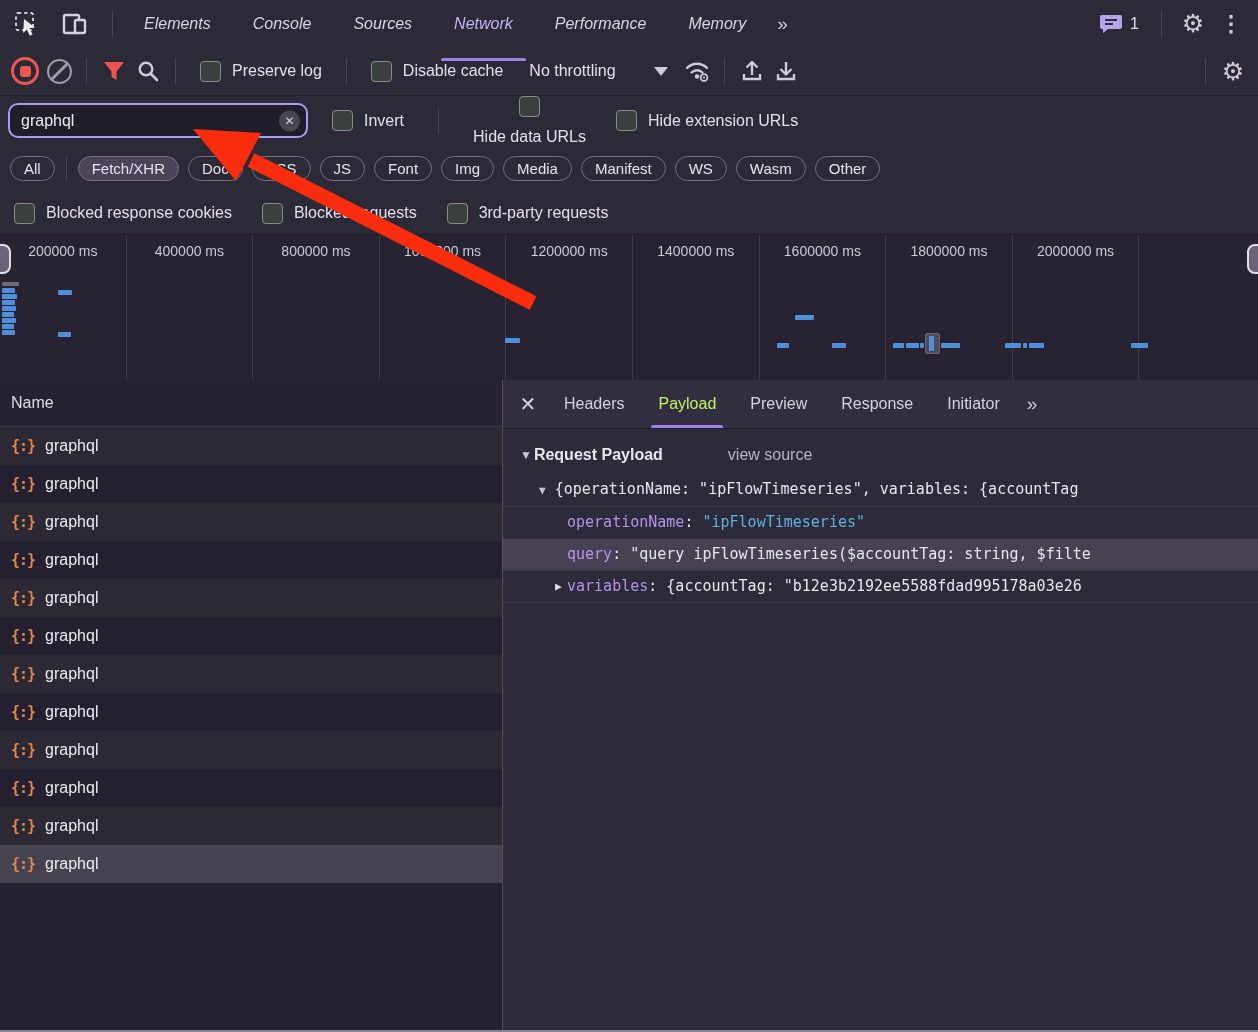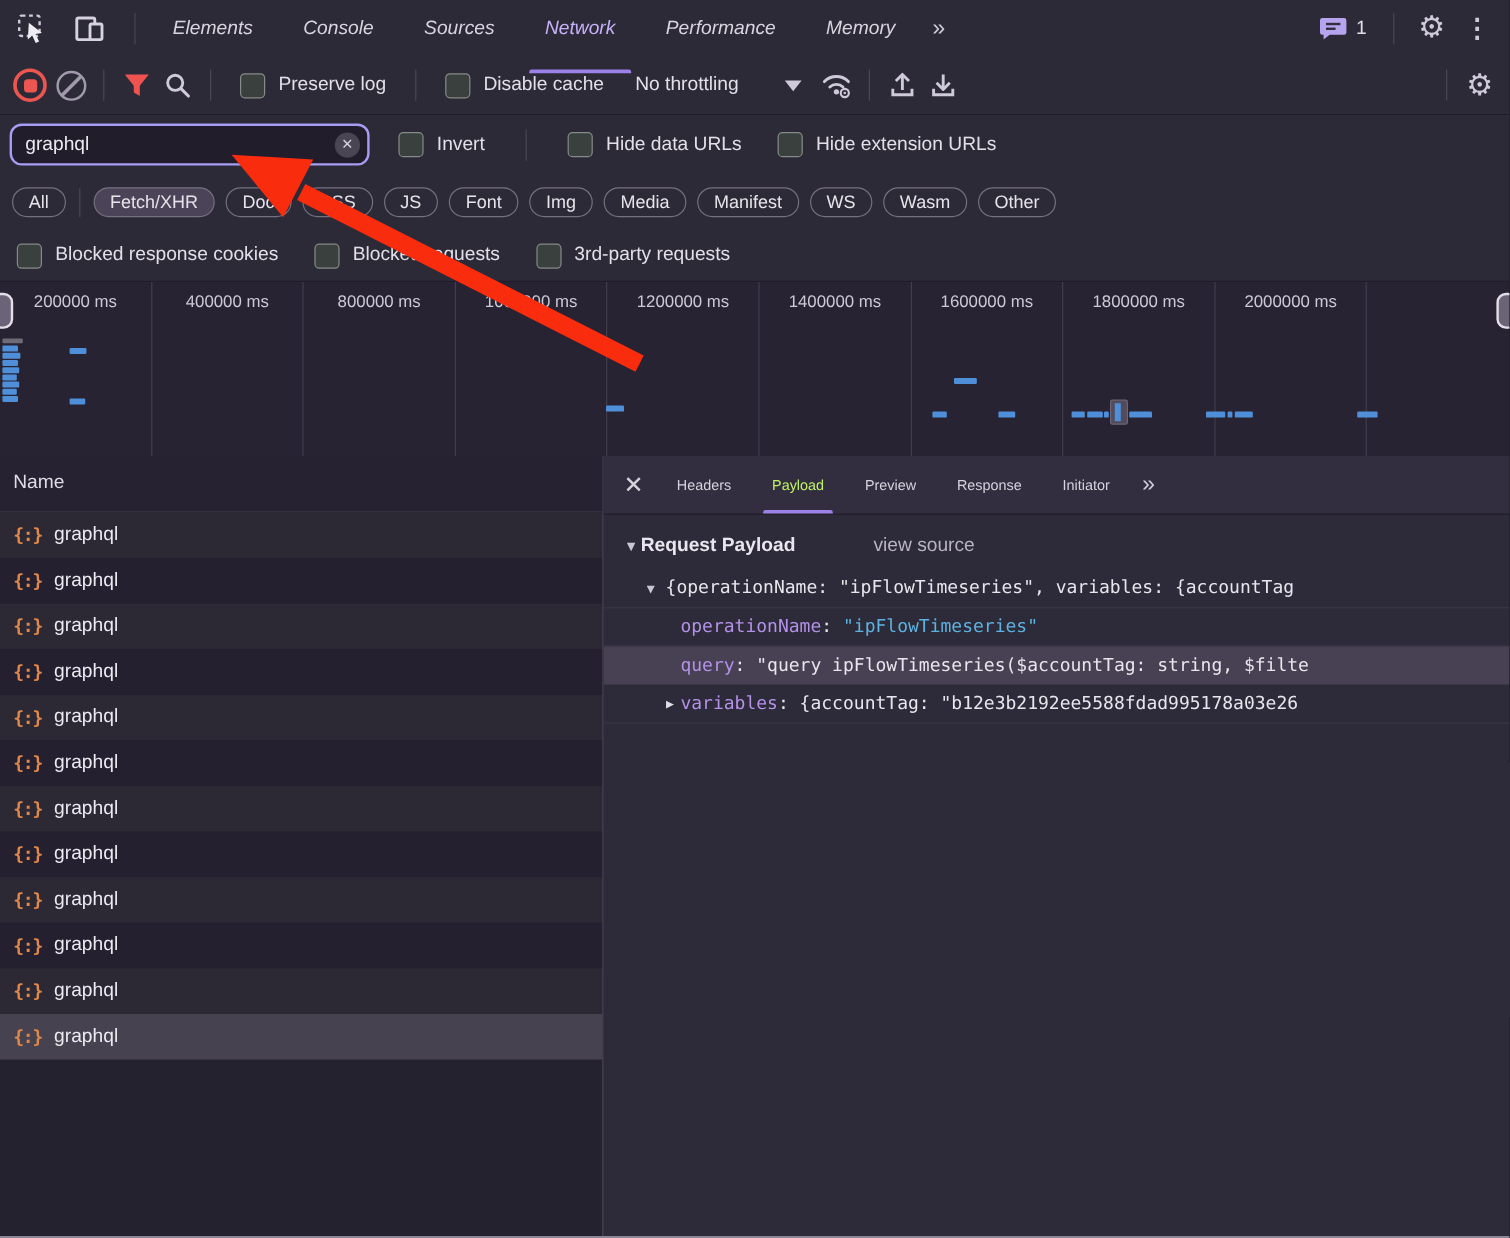--- a/index.html
+++ b/index.html
@@ -92,21 +92,21 @@
   .req-row.selected{background:#474250;}
   .json-icon{font-family:"DejaVu Sans Mono",monospace;font-weight:bold;font-size:15px;
        color:#e0874a;letter-spacing:-1px;}
 
   .right-panel{flex:1;background:#2d2a39;display:flex;flex-direction:column;min-width:0;}
   .rp-tabs{height:48px;background:#322e3f;border-bottom:1px solid #201c29;display:flex;
        align-items:center;padding:0 6px;}
   .rp-close{width:38px;height:38px;display:flex;align-items:center;justify-content:center;
        font-size:20px;color:#d6d2de;cursor:pointer;}
   .rp-tab{position:relative;height:100%;display:flex;align-items:center;padding:0 17px;
-       font-size:12px;color:#d6d2de;cursor:pointer;white-space:nowrap;}
+       font-size:16px;color:#d6d2de;cursor:pointer;white-space:nowrap;}
   .rp-tab.active{color:#bef264;}
   .rp-tab.active::after{content:"";position:absolute;left:10px;right:10px;bottom:0;height:3px;
        background:#9c82e8;border-radius:2px 2px 0 0;}
 
   .payload{flex:1;overflow:hidden;font-size:15px;}
   .pl-title-row{display:flex;align-items:center;padding:17px 0 6px 17px;}
   .pl-caret{color:#cac5d3;font-size:12px;margin-right:2px;}
   .pl-title{font-weight:bold;font-size:16px;color:#e9e6ef;}
   .pl-viewsource{margin-left:65px;font-size:16px;color:#b8b3c2;cursor:pointer;}
   .mono{font-family:"DejaVu Sans Mono",monospace;font-size:15px;white-space:pre;overflow:hidden;}
@@ -238,21 +238,21 @@
   <div class="filterrow">
     <span class="filter-input">
       <input type="text" value="graphql" style="">
       <span class="clear-btn">✕</span>
     </span>
     <label class="chk-group" style="padding:0 24px;">
       <span class="chk"></span>
       <span>Invert</span>
     </label>
     <span class="vdiv"></span>
-    <label class="chk-group" style="padding:0 24px;">
+    <label class="chk-group" style="padding:0 24px;flex-direction:column;">
       <span class="chk"></span>
       <span>Hide data URLs</span>
     </label>
     <label class="chk-group" style="padding:0 6px;justify-content:space-between;">
       <span class="chk"></span>
       <span>Hide extension URLs</span>
     </label>
   </div>
 
   <div class="chipsrow" id="chips">

